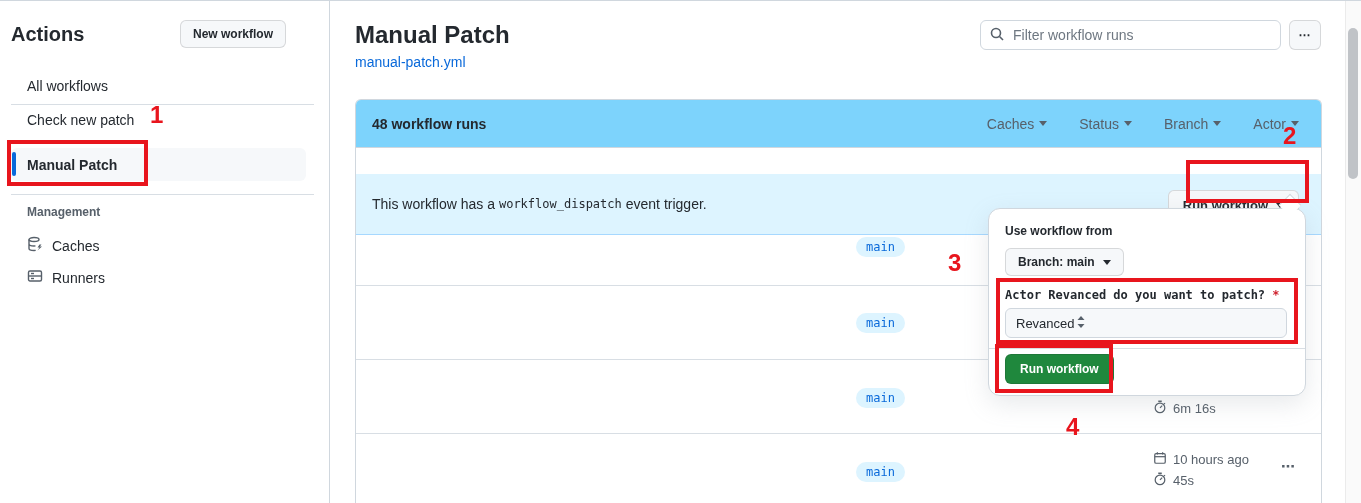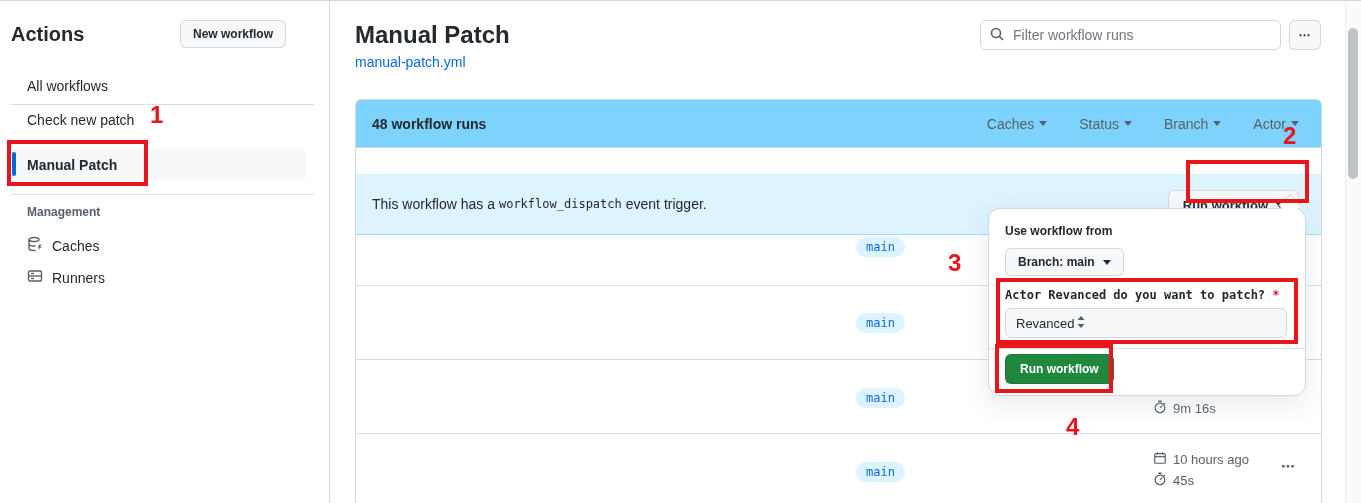--- a/index.html
+++ b/index.html
@@ -201,21 +201,21 @@
       <span class="branch-badge mono">main</span>
       <span class="row-meta" style="top:40px;">
         <span>
           <svg width="14" height="14" viewBox="0 0 16 16" fill="none" stroke="#57606a" stroke-width="1.4">
             <circle cx="8" cy="9" r="5.5"></circle>
               <line x1="8" y1="9" x2="10.5" y2="6.5"></line>
               <line x1="6" y1="1.5" x2="10" y2="1.5" stroke-width="1.8"></line>
               <line x1="12.5" y1="3.5" x2="13.7" y2="4.7"></line>
           </svg>
         </span>
-        <span>9m 16s</span>
+        <span>6m 16s</span>
       </span>
     </div>
     <div class="run-row row-4">
       <span class="branch-badge mono">main</span>
       <span class="row-meta" style="top:17px;">
         <span>
           <svg width="14" height="14" viewBox="0 0 16 16" fill="none" stroke="#57606a" stroke-width="1.4">
             <rect x="2" y="3" width="12" height="11" rx="1.5"></rect>
               <line x1="2" y1="6.5" x2="14" y2="6.5"></line>
               <line x1="5" y1="1.5" x2="5" y2="4"></line>

